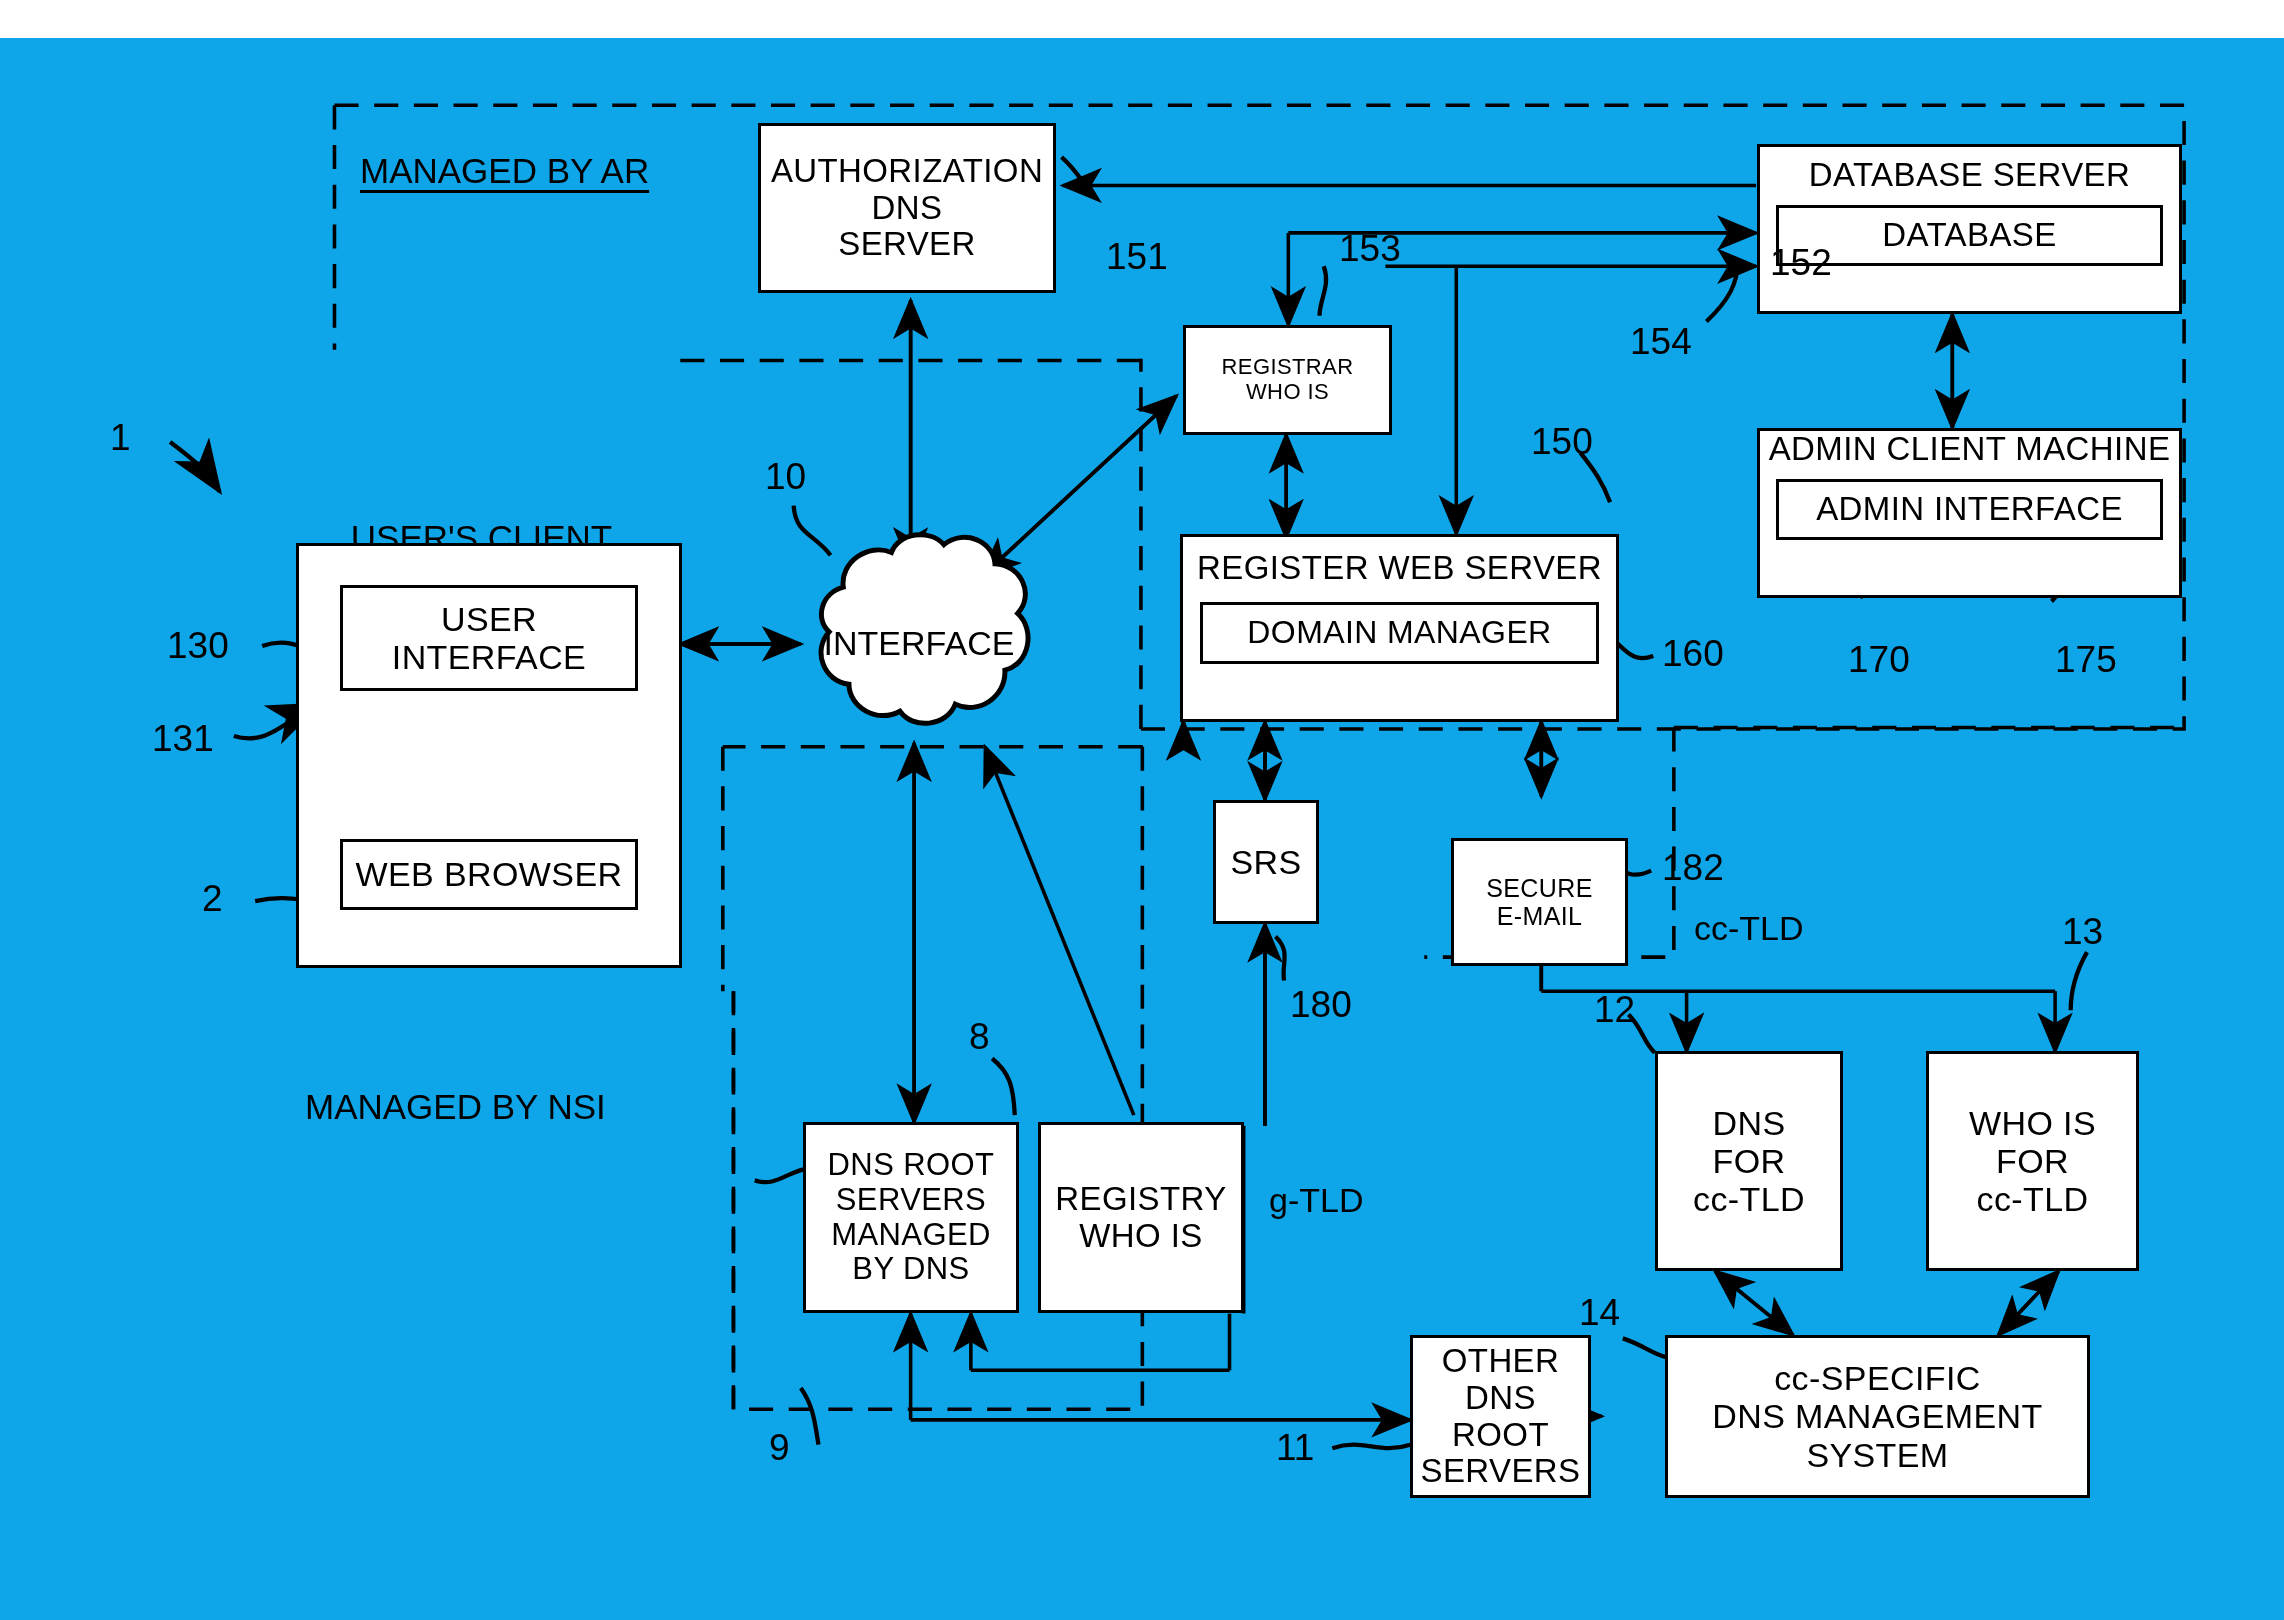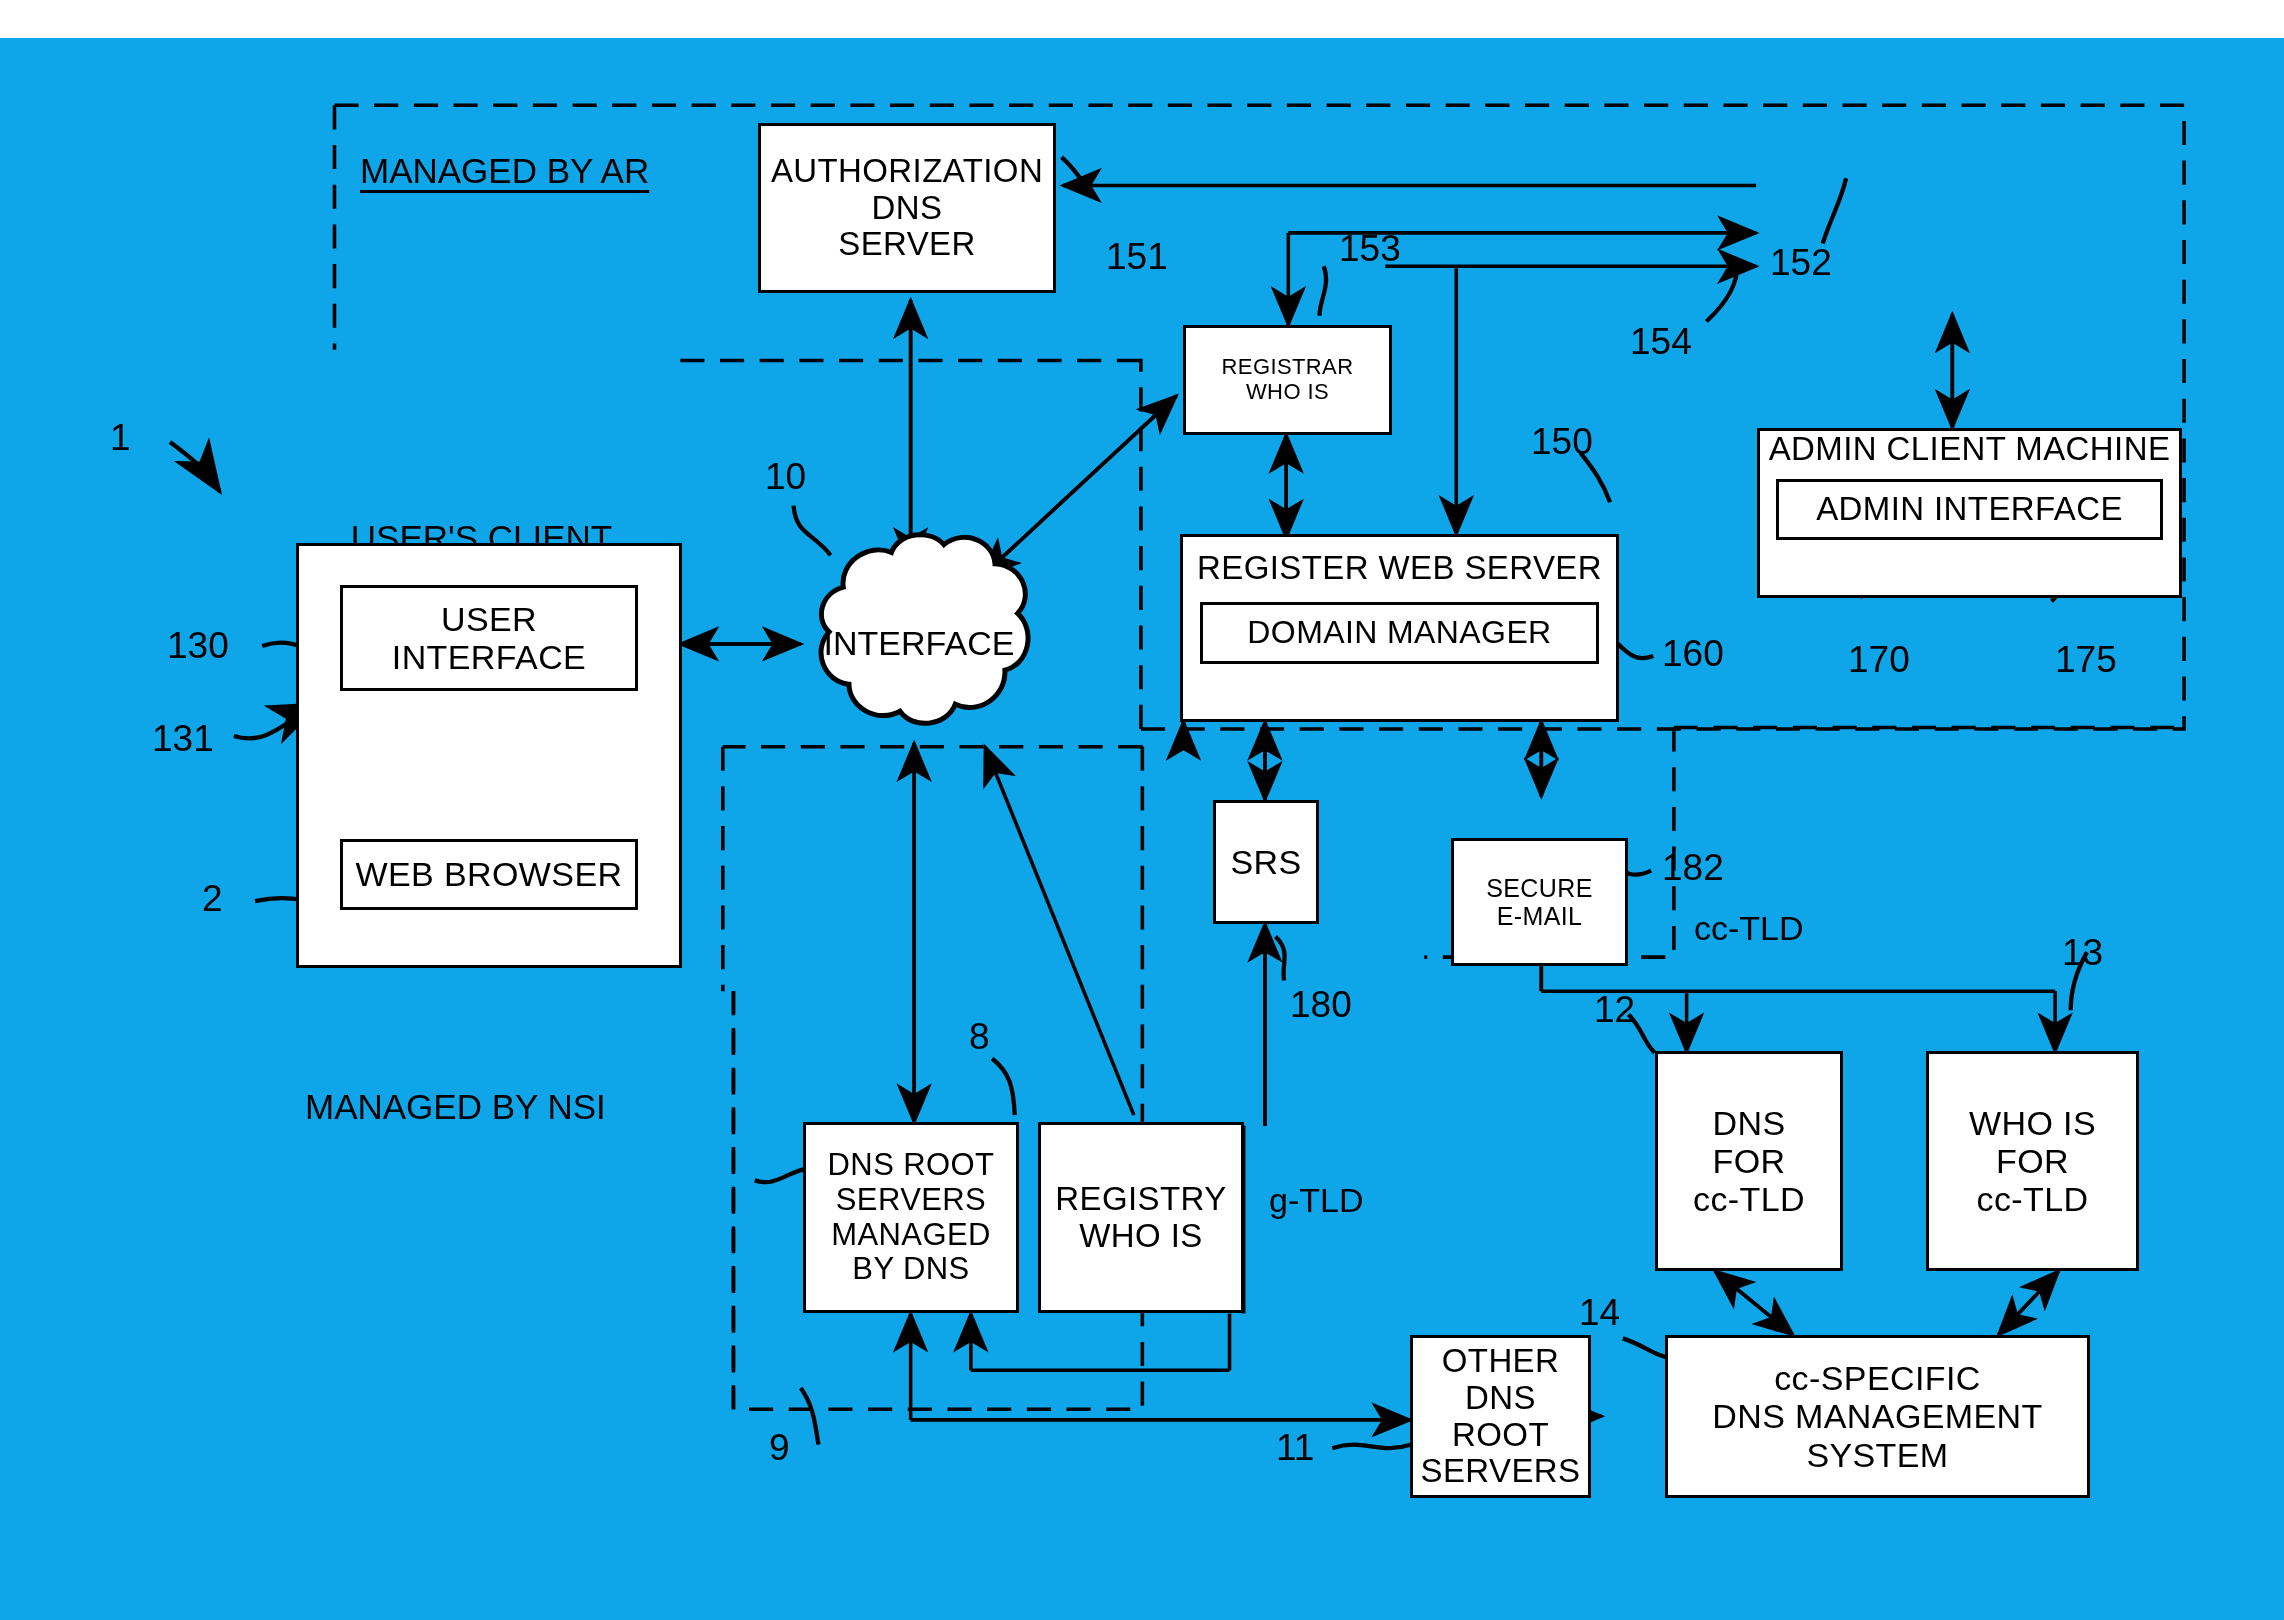--- a/index.html
+++ b/index.html
@@ -203,20 +203,26 @@
   <div class="region-label" style="left:305px; top:1049px;">MANAGED BY NSI</div>
 
   <div class="box" style="left:758px; top:85px; width:298px; height:170px; font-size:33px;">
     <div>
       <div>AUTHORIZATION</div>
       <div>DNS</div>
       <div>SERVER</div>
     </div>
   </div>
 
+  <div class="box" style="left:1757px; top:106px; width:425px; height:170px; display:block; padding-top:10px; font-size:33px;">
+    <div style="text-align:center;">DATABASE SERVER</div>
+    <div class="box" style="position:relative; left:0; top:11.3px; margin:0 15.6px; width:auto; height:61px; font-size:33px; border-width:3.5px;">
+      <span>DATABASE</span>
+    </div>
+  </div>
 
   <div class="box" style="left:1757px; top:390px; width:425px; height:170px; display:block; font-size:33px;">
     <div style="text-align:center;">ADMIN CLIENT MACHINE</div>
     <div class="box" style="position:relative; left:0; top:11.3px; margin:0 15.6px; width:auto; height:61px; font-size:33px; border-width:3.5px;">
       <span>ADMIN INTERFACE</span>
     </div>
   </div>
 
   <div class="box" style="left:1183px; top:287px; width:209px; height:110px; font-size:22px;">
     <div>
@@ -328,21 +334,21 @@
   <div class="lbl" style="left:1269px; top:1144px; font-size:34px;">g-TLD</div>
   <div class="lbl" style="left:1694px; top:872px; font-size:34px;">cc-TLD</div>
 
   <div class="ref" style="left:110px; top:379px;">1</div>
   <div class="ref" style="left:202px; top:840px;">2</div>
   <div class="ref" style="left:969px; top:978px;">8</div>
   <div class="ref" style="left:769px; top:1389px;">9</div>
   <div class="ref" style="left:765px; top:418px;">10</div>
   <div class="ref" style="left:1276px; top:1389px;">11</div>
   <div class="ref" style="left:1594px; top:951px;">12</div>
-  <div class="ref" style="left:2062px; top:894px;">13</div>
+  <div class="ref" style="left:2062px; top:873px;">13</div>
   <div class="ref" style="left:1579px; top:1254px;">14</div>
   <div class="ref" style="left:167px; top:587px;">130</div>
   <div class="ref" style="left:152px; top:680px;">131</div>
   <div class="ref" style="left:1531px; top:383px;">150</div>
   <div class="ref" style="left:1106px; top:198px;">151</div>
   <div class="ref" style="left:1770px; top:204px;">152</div>
   <div class="ref" style="left:1339px; top:190px;">153</div>
   <div class="ref" style="left:1630px; top:283px;">154</div>
   <div class="ref" style="left:1662px; top:595px;">160</div>
   <div class="ref" style="left:1848px; top:601px;">170</div>

